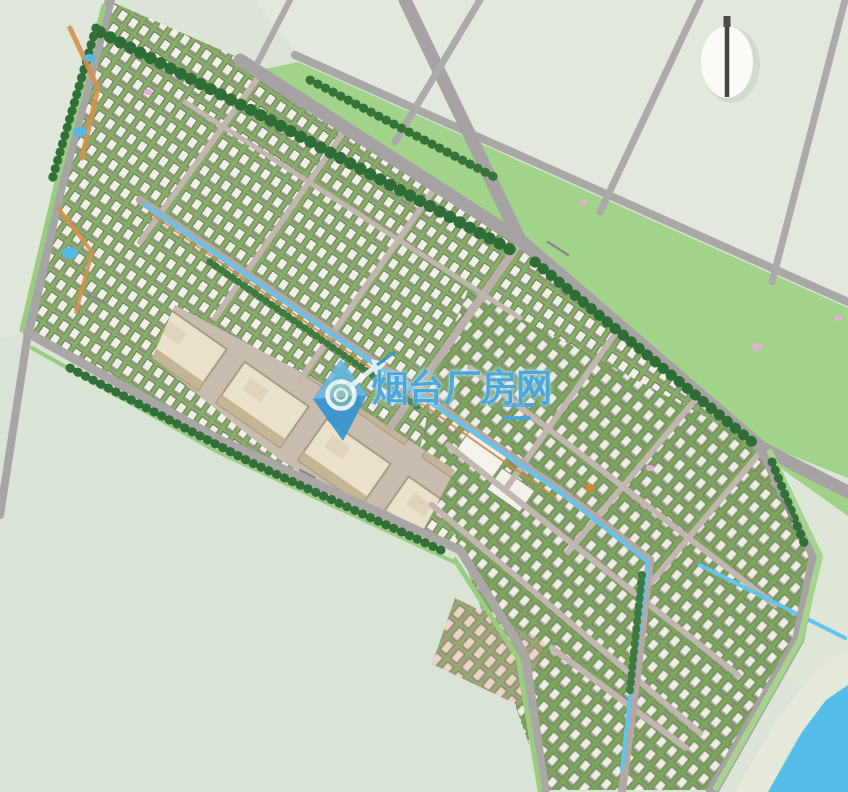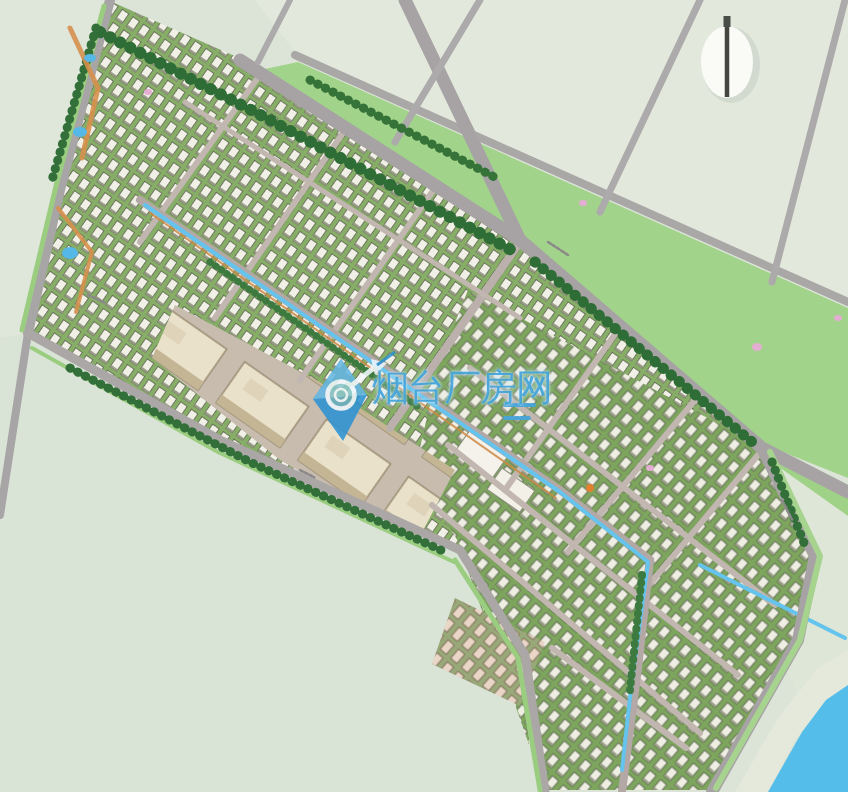--- a/index.html
+++ b/index.html
@@ -1,21 +1,21 @@
 <!DOCTYPE html>
 <html><head>
 <meta charset="utf-8">
 <style>
   html,body{margin:0;padding:0;background:#dce4d8;font-family:"Liberation Sans",sans-serif;}
   #stage{position:relative;width:848px;height:792px;overflow:hidden;background:#dce4d8;}
   #map-svg{position:absolute;left:0;top:0;}
   .watermark{position:absolute;left:0;top:0;width:848px;height:792px;pointer-events:none;}
   .wm-text{
     position:absolute;left:372px;top:363px;
-    font-size:37px;font-weight:normal;letter-spacing:-1px;
+    font-size:37px;font-weight:bold;letter-spacing:-1px;
     color:rgba(41,150,210,0.78);
     text-shadow:0 0 5px rgba(195,232,250,0.95),0 0 2px rgba(225,242,252,0.9);
     font-family:"Liberation Sans",sans-serif;white-space:nowrap;
   }
 </style>
 </head>
 <body>
 
 <div id="stage">
 

